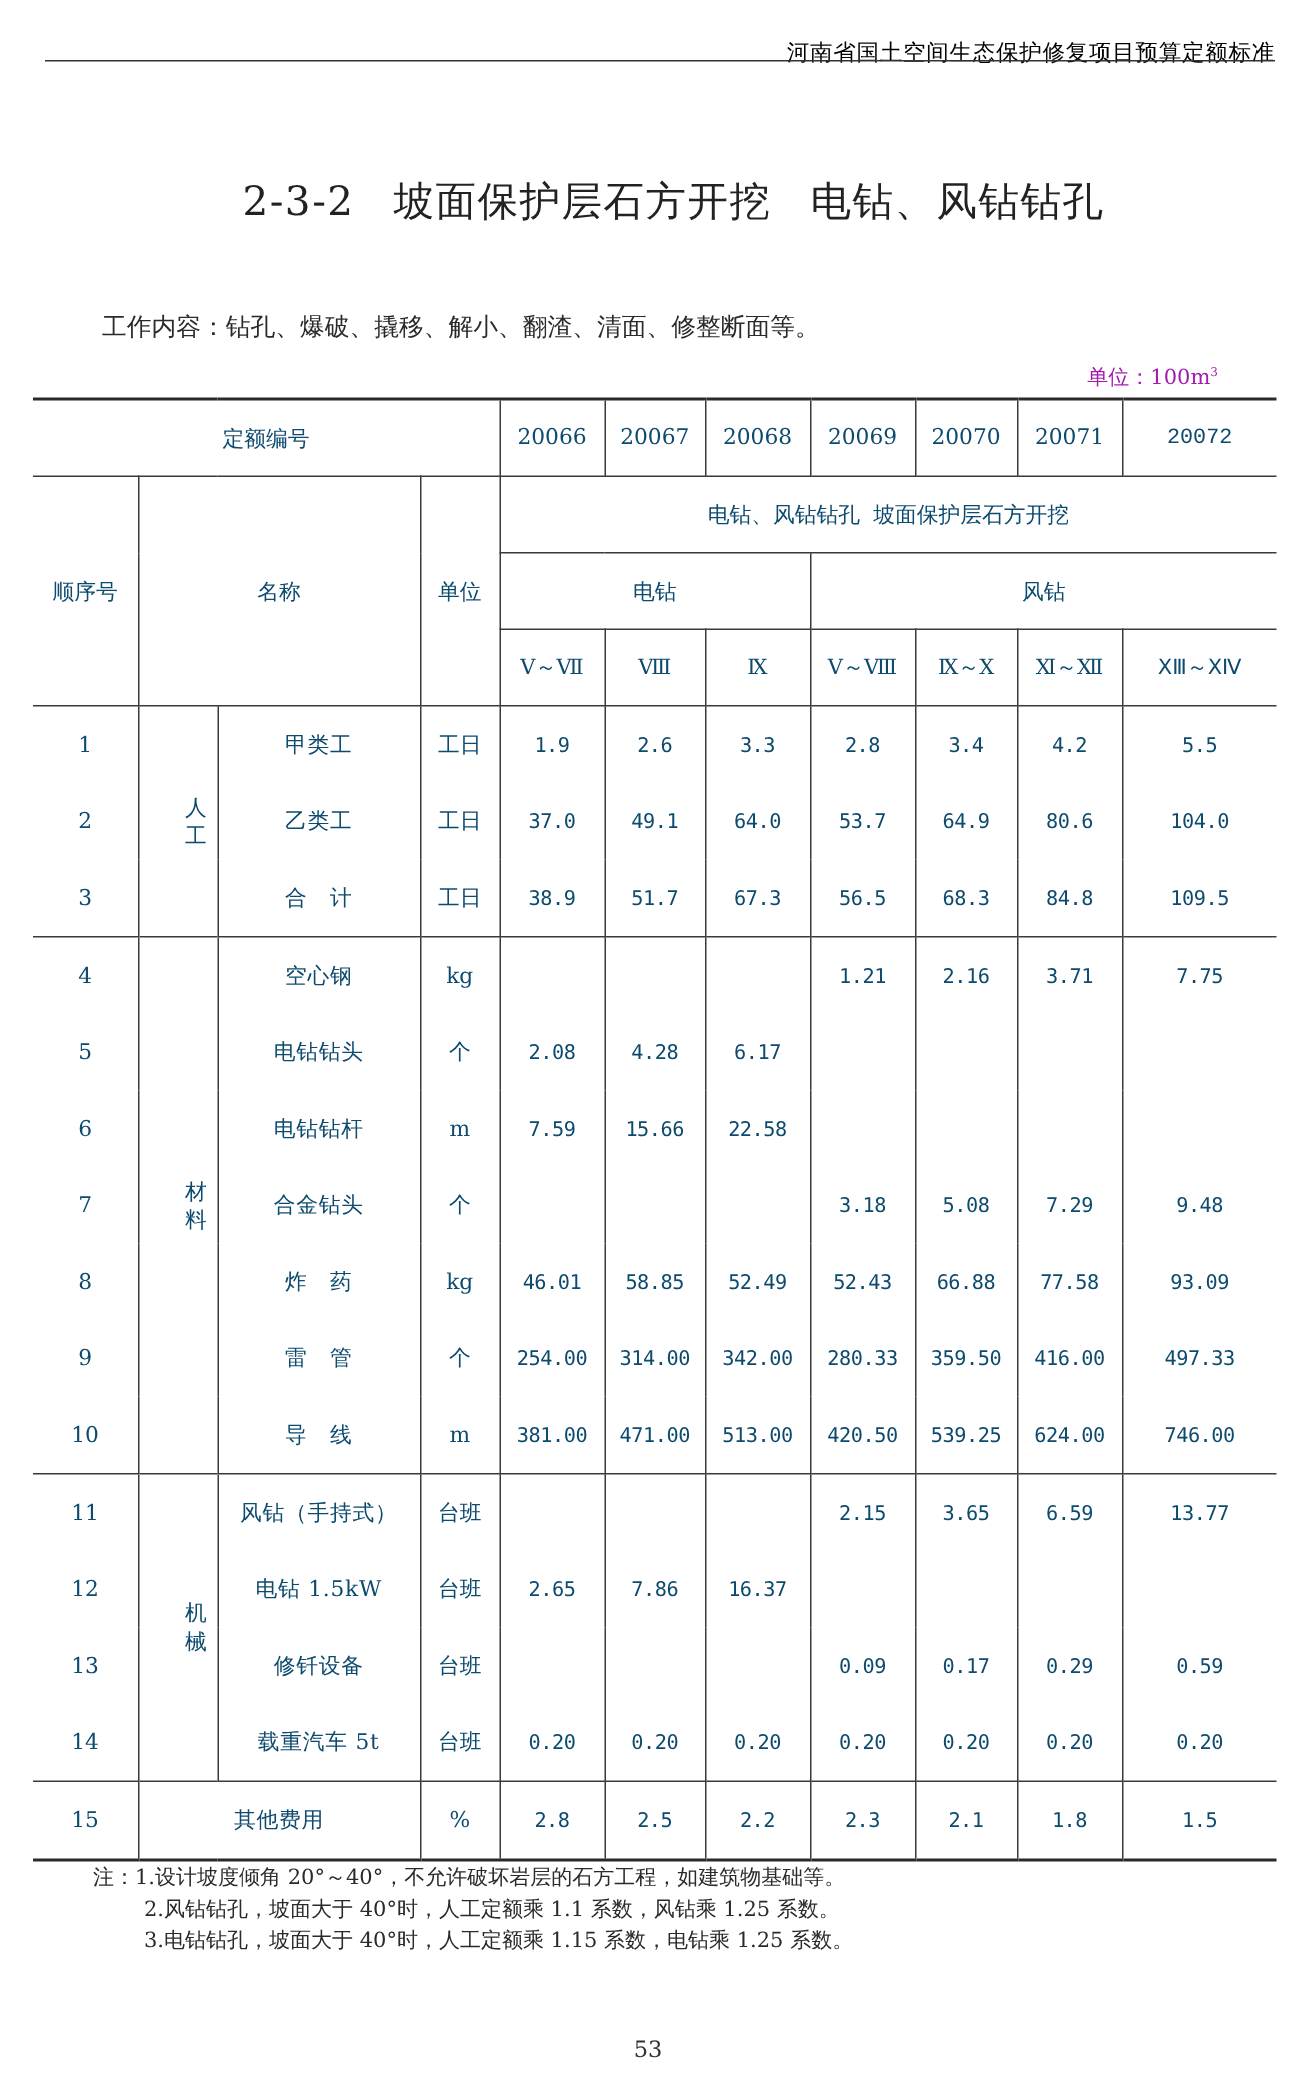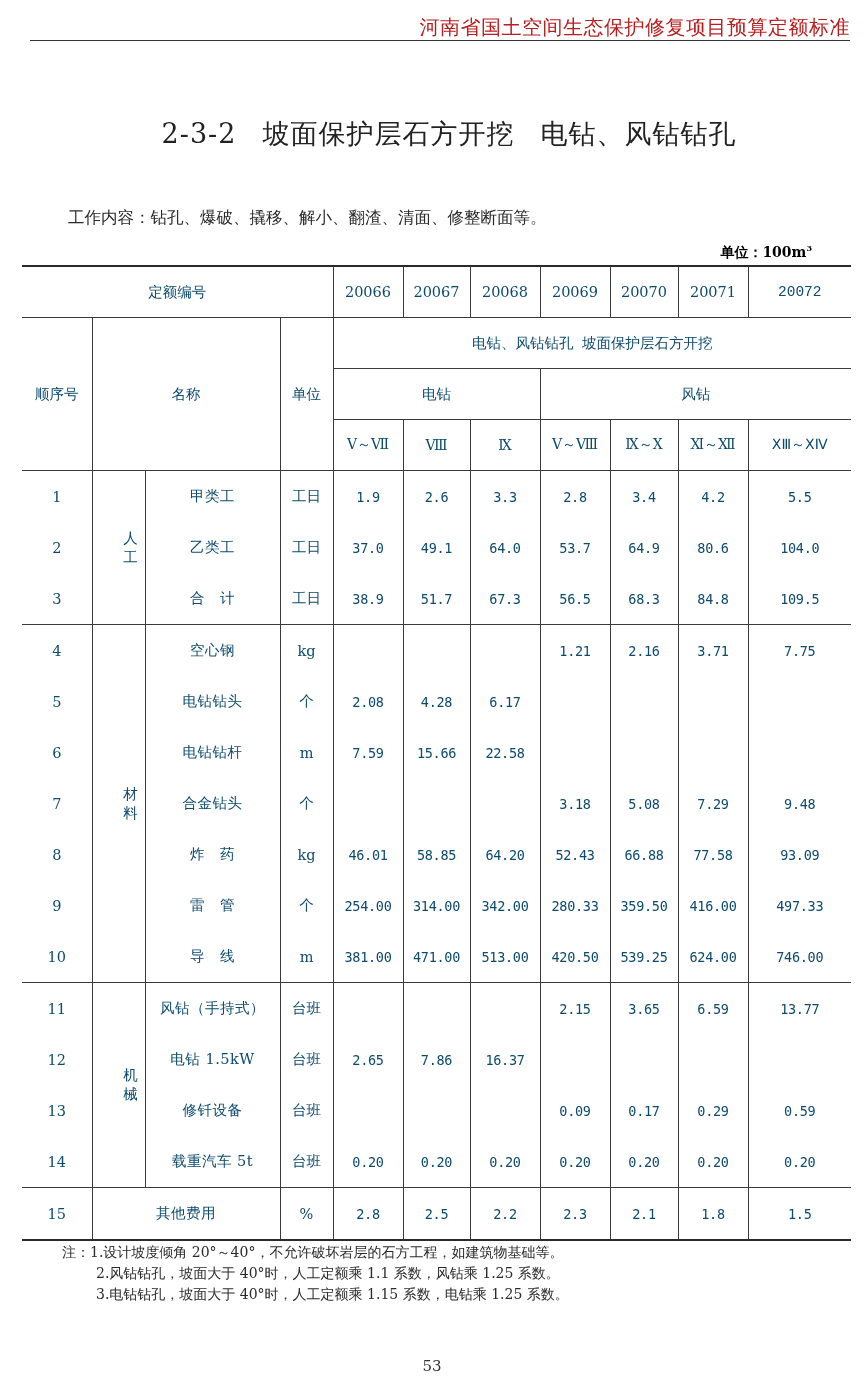--- a/index.html
+++ b/index.html
@@ -1,24 +1,24 @@
 <!DOCTYPE html>
 <html><head>
 <meta charset="utf-8">
 <style>
   html, body { margin: 0; padding: 0; background: #ffffff; }
   body { width: 864px; height: 1390px; position: relative; overflow: hidden;
          font-family: "DejaVu Serif", "Liberation Serif", serif; color: #2a2a2a; }
-  .running-header { position: absolute; right: 14px; top: 14px; font-size: 20px; color: #b91c1c; letter-spacing: 0.5px; }
+  .running-header { position: absolute; right: 14px; top: 26px; font-size: 15px; color: #000000; letter-spacing: 0.5px; }
   .header-rule { position: absolute; left: 30px; right: 14px; top: 40px; height: 0; border-top: 1.5px solid #333; }
   .section-title { position: absolute; left: 0; right: 0; top: 116px; text-align: center; font-size: 27px; color: #222; letter-spacing: 1px; padding-left: 34px; }
   .section-title .code { margin-right: 26px; }
   .section-title .sub { margin-left: 26px; }
   .work-content { position: absolute; left: 68px; top: 207px; font-size: 16.5px; color: #2a2a2a; }
-  .unit-label { position: absolute; right: 52px; top: 243px; font-size: 14px; color: #000000; font-weight: bold; }
+  .unit-label { position: absolute; right: 52px; top: 243px; font-size: 14px; color: #a21caf; }
   .unit-label sup { font-size: 8px; }
   table.quota { position: absolute; left: 22px; top: 265px; width: 829px; border-collapse: collapse; table-layout: fixed;
                 font-size: 14.5px; color: #0c4a6e; }
   table.quota td { border: 1px solid #3a3a3a; text-align: center; vertical-align: middle; padding: 0; }
   table.quota tr.top td { border-top: 2.5px solid #2a2a2a; }
   table.quota td.bl-none { border-left: none; }
   table.quota td.br-none { border-right: none; font-family: Liberation Mono, monospace; }
   table.quota tr.hdr td { height: 50px; }
   table.quota tr.row td { height: 51px; border-top: none; border-bottom: none; }
   table.quota tr.row.group-start td { border-top: 1.5px solid #3a3a3a; }
@@ -180,21 +180,21 @@
       <td class="num">5.08</td>
       <td class="num">7.29</td>
       <td class="num br-none">9.48</td>
     </tr>
     <tr class="row">
       <td class="bl-none">8</td>
       <td class="name">炸　药</td>
       <td>kg</td>
       <td class="num">46.01</td>
       <td class="num">58.85</td>
-      <td class="num">64.20</td>
+      <td class="num">52.49</td>
       <td class="num">52.43</td>
       <td class="num">66.88</td>
       <td class="num">77.58</td>
       <td class="num br-none">93.09</td>
     </tr>
     <tr class="row">
       <td class="bl-none">9</td>
       <td class="name">雷　管</td>
       <td>个</td>
       <td class="num">254.00</td>

